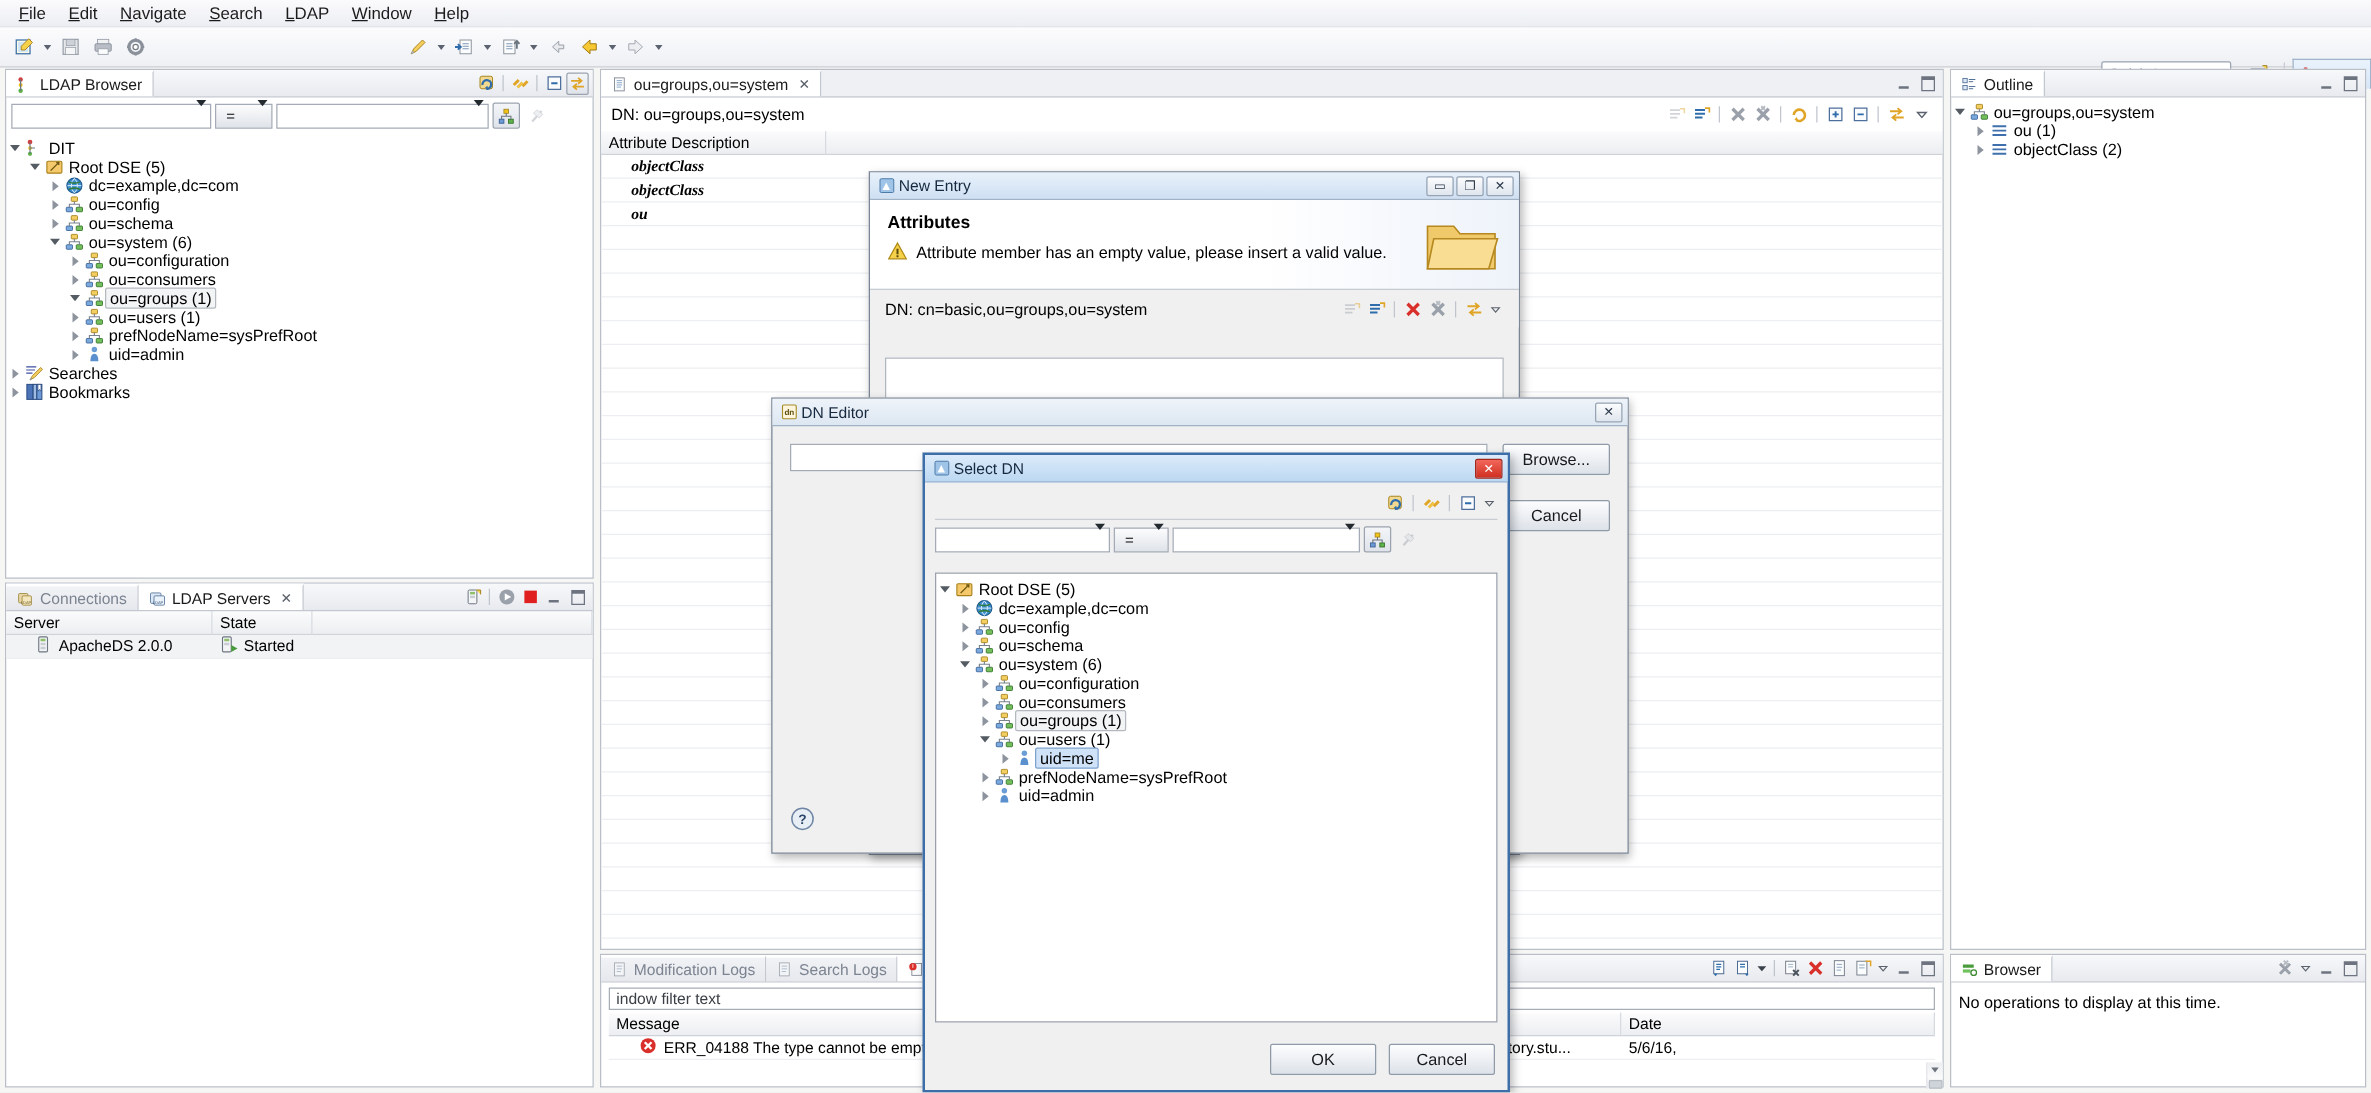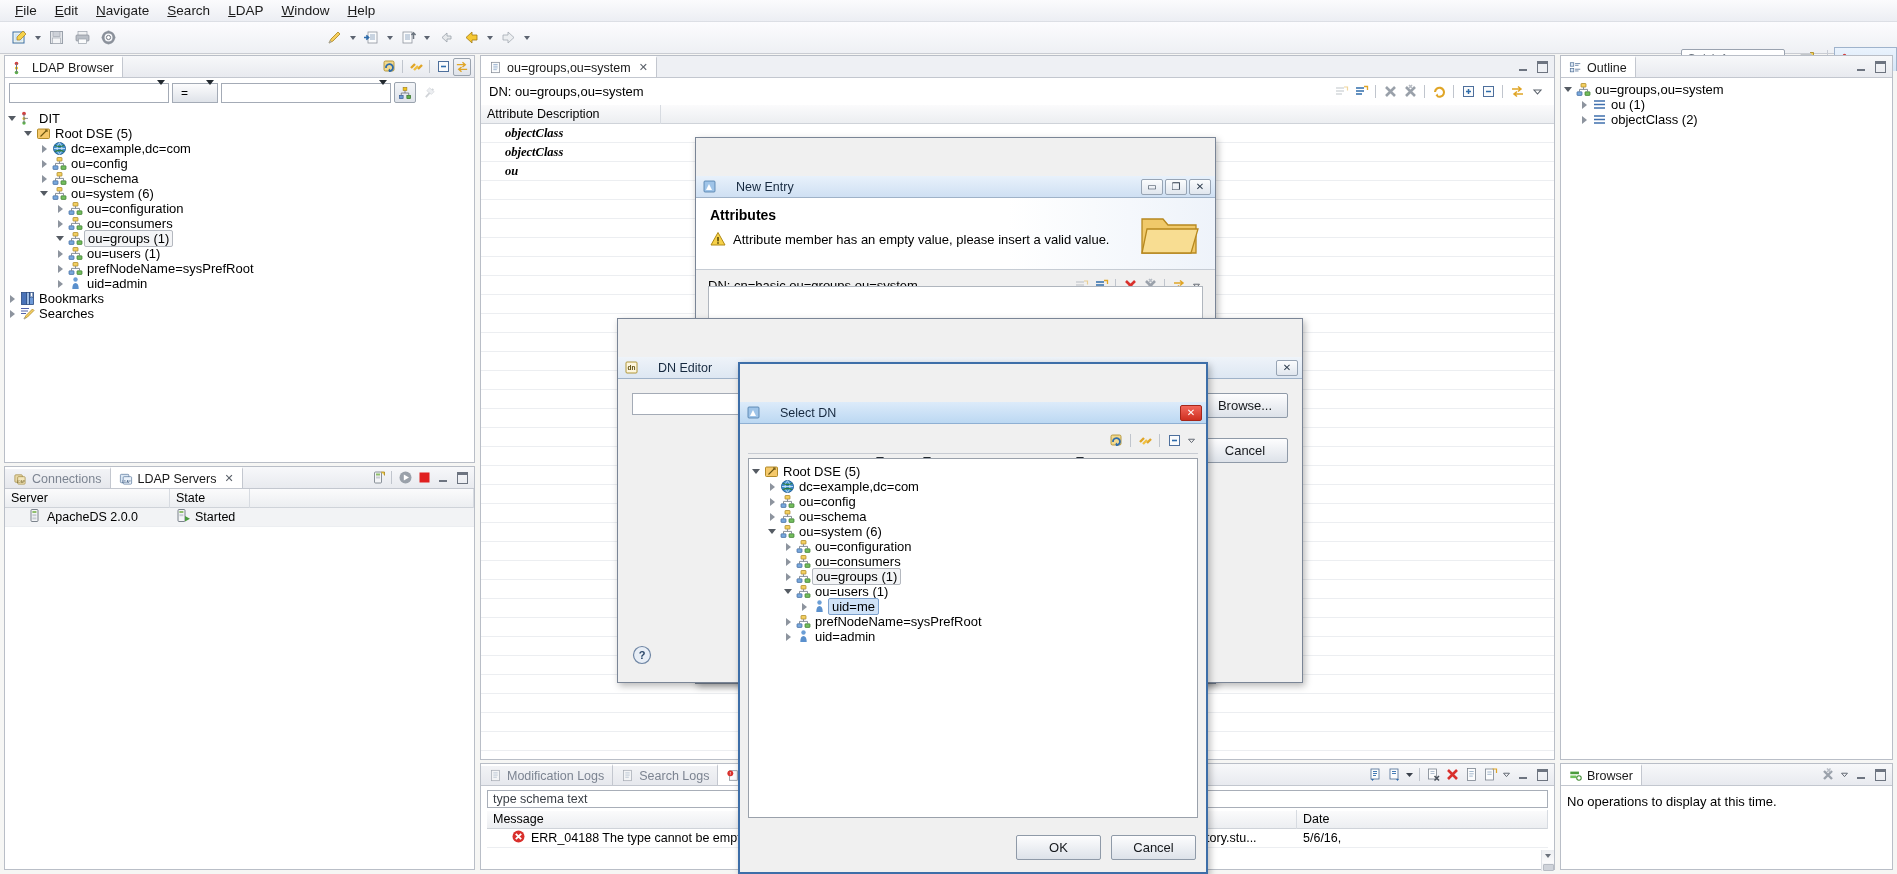--- a/index.html
+++ b/index.html
@@ -124,24 +124,24 @@
     display: flex; height: 19px; background: linear-gradient(#fbfbfc,#eceef1);
     border-bottom: 1px solid #cfd3d9; font-size: 12.5px; align-items: center;
   }
   .thead .th { padding: 0 6px; border-right: 1px solid #d7dbe1; height: 19px; line-height: 19px; overflow:hidden;}
   .trow { display:flex; height: 19px; align-items:center; font-size:12.5px; border-bottom:1px solid #eceef1; }
   .trow .td { padding: 0 6px; overflow:hidden; white-space:nowrap; }
 
   
   .dialog { position: absolute; background: #f0f0f0; border: 1px solid #7a8596; box-shadow: 2px 3px 7px rgba(0,0,0,.28); }
   .dlg-title {
-    height: 22px; display:flex; align-items:center; gap:19px; padding: 0 4px 0 6px;
+    height: 22px; display:flex; align-items:center; gap:2px; padding: 0 4px 0 6px;
     background: linear-gradient(#e8f1fb, #cfe0f3);
     border-bottom: 1px solid #9fb2c8;
-    font-size: 12.5px; color: #16293f; margin-top: 38px;
+    font-size: 12.5px; color: #16293f;
   }
   .dlg-title.plain { background: linear-gradient(#eef3f9,#dde7f2); }
   .wbtn {
     width: 22px; height: 16px; border: 1px solid #97a4b4; border-radius: 2px;
     background: linear-gradient(#fbfcfd,#e0e6ee); display:flex; align-items:center; justify-content:center;
     font-size: 10px; color: #2c3a4b; margin-left: 2px;
   }
   .wbtn.red { background: linear-gradient(#f2675b,#cf2f20); border-color:#a5261a; color:#fff; }
   .btn {
     border: 1px solid #8f9aa8; border-radius: 2px;
@@ -495,42 +495,42 @@
               <circle cx="7.5" cy="3.5" r="2.2" fill="#6b9ed6"></circle>
               <path d="M4.3 13 q0 -6 3.2 -6 q3.2 0 3.2 6 Z" fill="#5a90cd"></path>
             </svg>
           </span>
           <span class="tlabel">uid=admin</span>
         </div>
         <div class="tnode" style="padding-left:0px">
           <span class="twist tw-c"></span>
           <span class="ticon">
             <svg width="15" height="15" viewBox="0 0 15 15">
-              <rect x="1.5" y="1.5" width="5" height="12" fill="#4a73b8" stroke="#2a4a80" stroke-width=".8"></rect>
-              <rect x="6.5" y="1.5" width="3" height="12" fill="#9fbde4" stroke="#2a4a80" stroke-width=".8"></rect>
-              <rect x="9.5" y="1.5" width="4" height="12" fill="#6e9ad8" stroke="#2a4a80" stroke-width=".8"></rect>
-              <path d="M10.3 1.5 L12.8 1.5 L12.8 7 L11.5 5.6 L10.3 7 Z" fill="#fff" stroke="#2a4a80" stroke-width=".6"></path>
-            </svg>
-          </span>
-          <span class="tlabel">Bookmarks</span>
-        </div>
-        <div class="tnode" style="padding-left:0px">
-          <span class="twist tw-c"></span>
-          <span class="ticon">
-            <svg width="15" height="15" viewBox="0 0 15 15">
               <g stroke="#3b4fa0" stroke-width=".9">
                 <line x1="1" y1="2.5" x2="9" y2="2.5"></line>
                 <line x1="1" y1="5" x2="8" y2="5"></line>
                 <line x1="1" y1="7.5" x2="6" y2="7.5"></line>
               </g>
               <path d="M4 13 L6 9.5 L12.5 3 L14 4.5 L7.5 11 Z" fill="#f5cf63" stroke="#a5811d" stroke-width=".7"></path>
               <path d="M4 13 L5.6 12.2 L4.8 11.4 Z" fill="#e3e5e9" stroke="#8d949d" stroke-width=".5"></path>
             </svg>
           </span>
           <span class="tlabel">Searches</span>
+        </div>
+        <div class="tnode" style="padding-left:0px">
+          <span class="twist tw-c"></span>
+          <span class="ticon">
+            <svg width="15" height="15" viewBox="0 0 15 15">
+              <rect x="1.5" y="1.5" width="5" height="12" fill="#4a73b8" stroke="#2a4a80" stroke-width=".8"></rect>
+              <rect x="6.5" y="1.5" width="3" height="12" fill="#9fbde4" stroke="#2a4a80" stroke-width=".8"></rect>
+              <rect x="9.5" y="1.5" width="4" height="12" fill="#6e9ad8" stroke="#2a4a80" stroke-width=".8"></rect>
+              <path d="M10.3 1.5 L12.8 1.5 L12.8 7 L11.5 5.6 L10.3 7 Z" fill="#fff" stroke="#2a4a80" stroke-width=".6"></path>
+            </svg>
+          </span>
+          <span class="tlabel">Bookmarks</span>
         </div>
       </div>
   </div>
 
   <div class="view" style="left:4px; top:466px; width:471px; height:404px;">
     <div class="view-head">
       <div class="view-tab inactive">
         <svg width="14" height="14" viewBox="0 0 15 15">
             <rect x="2" y="3" width="8" height="8" rx="1" fill="#e8d8a8" stroke="#9a8337" stroke-width=".7"></rect>
             <rect x="5" y="5" width="8" height="8" rx="1" fill="#f3e6bc" stroke="#9a8337" stroke-width=".7"></rect>
@@ -944,21 +944,21 @@
         <div class="vt">
             <span class="minbtn"></span>
           </div>
         <div class="vt">
             <span class="maxbtn"></span>
           </div>
       </div>
     </div>
 
     <div style="padding:2px 6px 0 6px;">
-      <div style="height:18px; border:1px solid #a8aeb8; background:#fff; margin-top:2px; padding:1px 5px; font-size:12.5px; color:#3a3f46;">type schema text</div>
+      <div style="height:18px; border:1px solid #a8aeb8; background:#fff; margin-top:2px; padding:1px 5px; font-size:12.5px; color:#3a3f46;">indow filter text</div>
       <div class="thead" style="margin-top:3px; height:18px;align-items:center;" id="logs-head">
           <div class="th" style="width:620px">Message</div>
           <div class="th" style="width:190px">Plug-in</div>
           <div class="th" style="flex:1">Date</div>
         </div>
       <div id="logs-body">
           <div class="trow">
             <div class="td" style="width:620px; display:flex; align-items:center; gap:5px; padding-left:24px;">
               <span><svg width="15" height="15" viewBox="0 0 15 15">
                   <circle cx="7.5" cy="7.5" r="6" fill="#d9302c"></circle>

